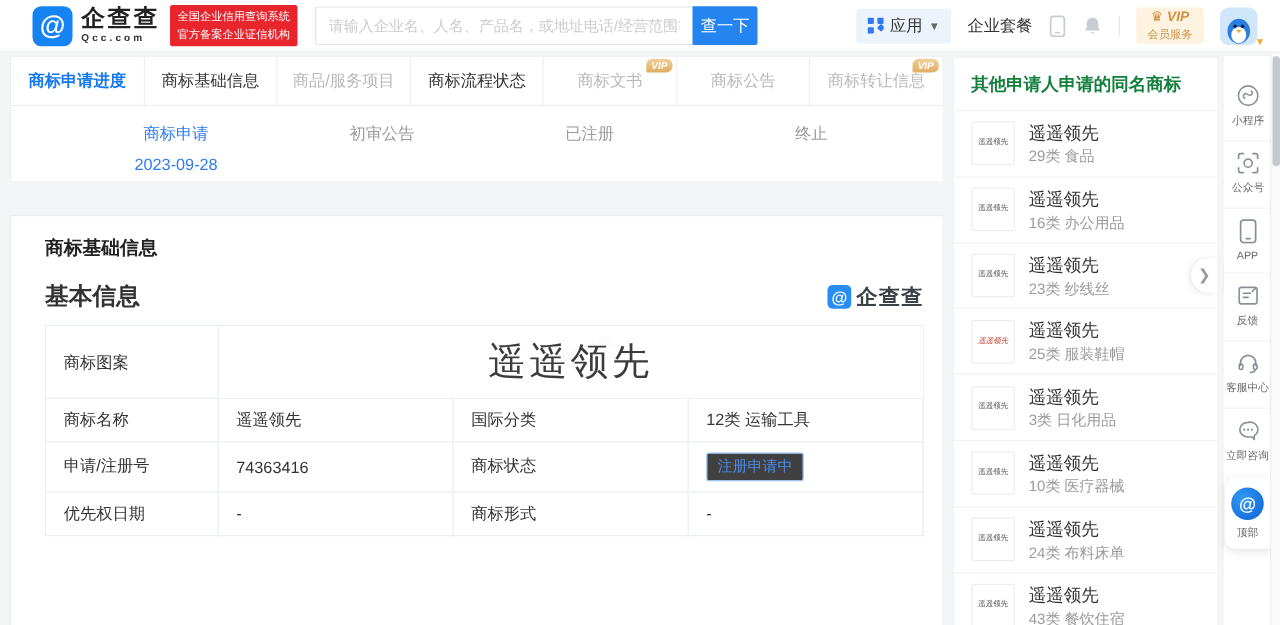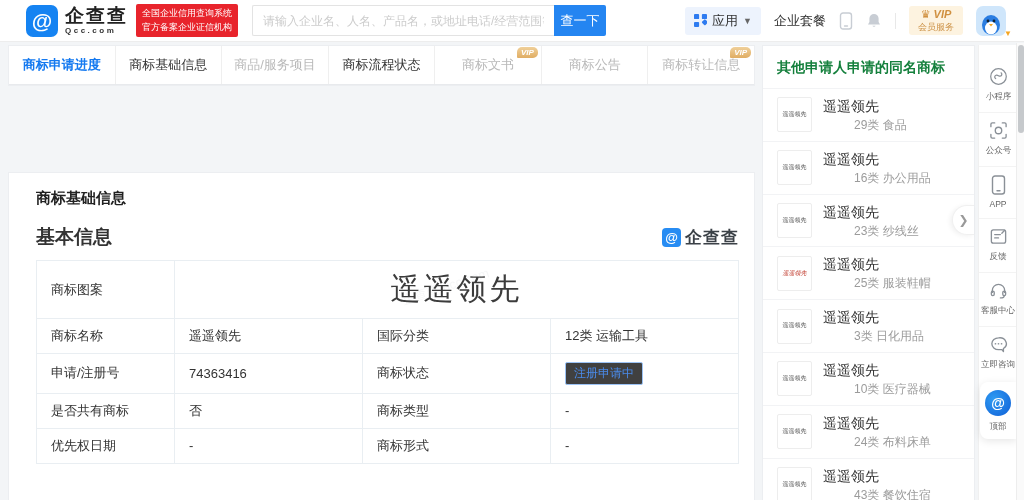--- a/index.html
+++ b/index.html
@@ -120,21 +120,21 @@
   .sidebar-title{ font-size:14px; font-weight:bold; color:#15803d; padding:13px 14px 11px; }
   .side-item{ display:flex; align-items:center; gap:11px; padding:7px 14px; cursor:pointer;
     border-top:1px solid #f2f3f5; }
   .thumb{
     width:35px; height:35px; border:1px solid #ededed; border-radius:2px; flex:none;
     display:flex; align-items:center; justify-content:center; font-size:6px; color:#555;
     background:#fff; letter-spacing:0; text-align:center; line-height:1.2; overflow:hidden;
   }
   .thumb.script{ color:#c0392b; font-style:italic; font-family:"Liberation Serif","DejaVu Serif",serif; }
   .side-name{ font-size:14px; color:#333; line-height:1.5; }
-  .side-cat{ font-size:12px; color:#9b9b9b; line-height:1.4;margin-left:31px; }
+  .side-cat{ font-size:12px; color:#9b9b9b; line-height:1.4; }
   .expand-btn{
     position:absolute; left:952px; top:205px; width:22px; height:30px; background:#fff;
     border:1px solid #f0f0f0; border-right:none; border-radius:15px 0 0 15px;
     box-shadow:-2px 1px 5px rgba(0,0,0,.06);
     display:flex; align-items:center; justify-content:center; color:#999; font-size:12px;
     cursor:pointer; z-index:5;
   }
 
   
   .toolbar{ position:absolute; left:978px; top:45px; width:39px; height:455px;
@@ -233,20 +233,35 @@
       <div class="tab muted">商品/服务项目</div>
       <div class="tab">商标流程状态</div>
       <div class="tab muted">
         <span>商标文书</span>
         <span class="vip-tag">VIP</span>
       </div>
       <div class="tab muted">商标公告</div>
       <div class="tab muted">
         <span>商标转让信息</span>
         <span class="vip-tag">VIP</span>
+      </div>
+    </div>
+    <div class="progress-strip">
+      <div class="p-step active" style="left:17.7%">
+        <div>商标申请</div>
+        <div>2023-09-28</div>
+      </div>
+      <div class="p-step" style="left:39.8%">
+        <div>初审公告</div>
+      </div>
+      <div class="p-step" style="left:62.1%">
+        <div>已注册</div>
+      </div>
+      <div class="p-step" style="left:85.9%">
+        <div>终止</div>
       </div>
     </div>
   </div>
 </div>
 
 <div class="info-card">
   <div class="section-title">商标基础信息</div>
   <div class="sub-row">
     <span class="sub-title">基本信息</span>
     <span class="wm-brand">
@@ -271,26 +286,20 @@
     </tr>
     <tr>
       <td class="lbl">申请/注册号</td>
       <td>74363416</td>
       <td class="lbl">商标状态</td>
       <td>
         <span class="status-badge">注册申请中</span>
       </td>
     </tr>
     <tr>
-      <td class="lbl">是否共有商标</td>
-      <td>否</td>
-      <td class="lbl">商标类型</td>
-      <td>-</td>
-    </tr>
-    <tr>
       <td class="lbl">优先权日期</td>
       <td>-</td>
       <td class="lbl">商标形式</td>
       <td>-</td>
     </tr>
   </tbody>
     </table>
 </div>
 
 <div class="sidebar">

